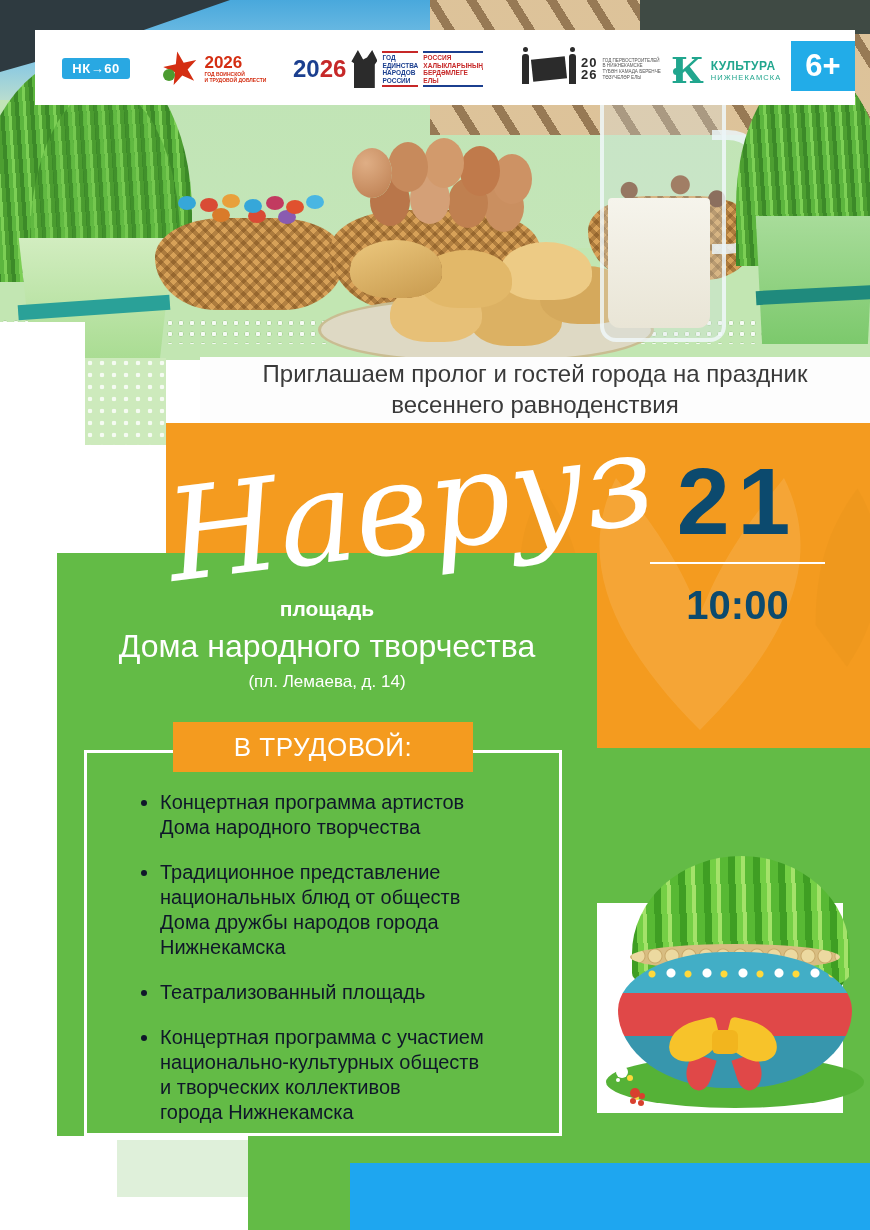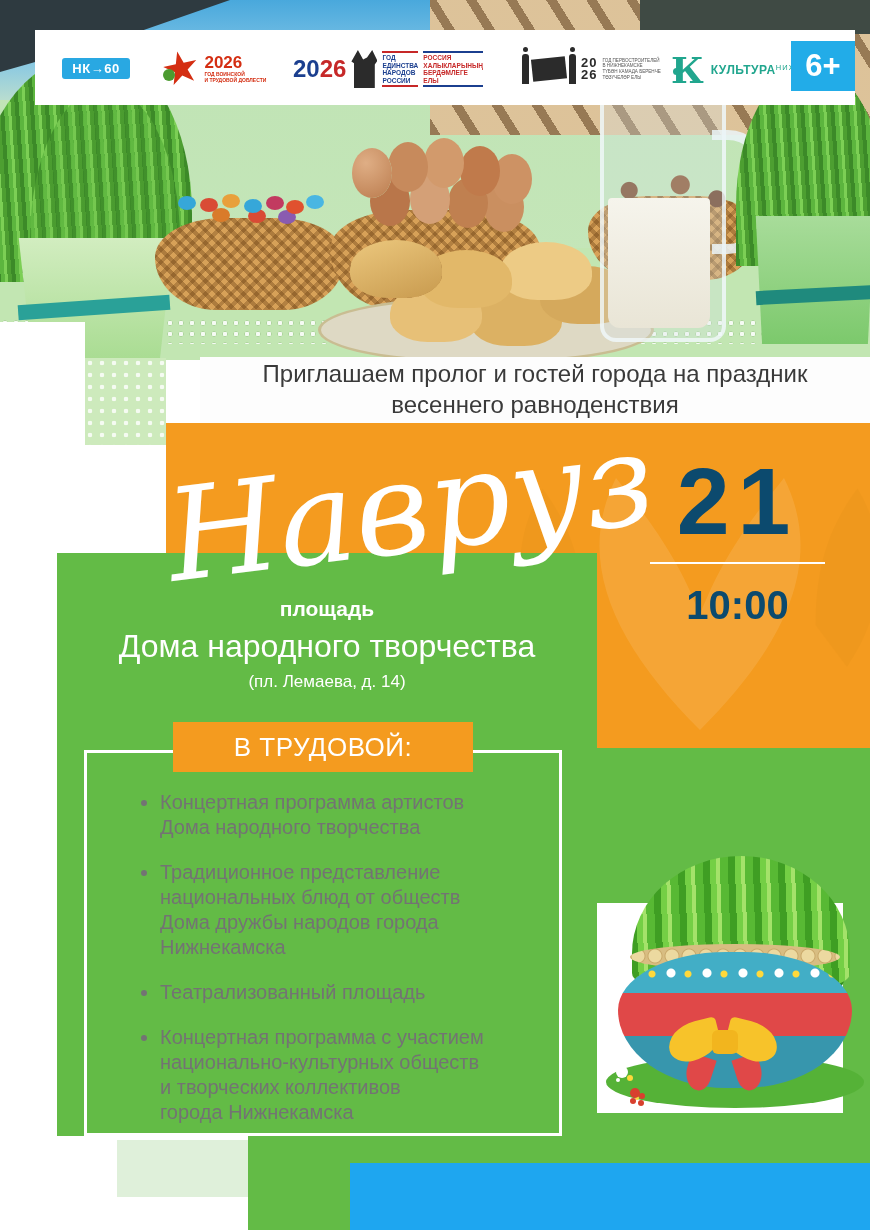--- a/index.html
+++ b/index.html
@@ -64,21 +64,21 @@
   .unity-t2{color:#c62828;font-size:6.5px;font-weight:700;line-height:7.5px;border-top:2px solid #1b3f8f;border-bottom:2px solid #1b3f8f;padding:1px 0;}
   .logo-build{left:487px;top:16px;width:140px;height:46px;display:flex;align-items:center;gap:5px;}
   .fig{width:7px;height:30px;background:#2b2b2b;border-radius:3px 3px 0 0;position:relative;}
   .fig::before{content:"";position:absolute;top:-7px;left:1px;width:5px;height:5px;border-radius:50%;background:#2b2b2b;}
   .panel{width:34px;height:22px;background:#2b2b2b;transform:rotate(-6deg);margin:0 -2px;}
   .build-year{font-size:13px;font-weight:700;line-height:12px;color:#2b2b2b;letter-spacing:1px;}
   .build-lines{font-size:4.6px;line-height:5.6px;color:#555;text-transform:uppercase;}
   .logo-culture{left:636px;top:20px;width:135px;height:40px;display:flex;align-items:center;gap:7px;}
   .k-mark{font-family:"DejaVu Serif",serif;font-size:36px;font-weight:700;color:#21a68e;line-height:36px;position:relative;}
   .k-mark::after{content:"";position:absolute;left:2px;top:16px;width:7px;height:7px;border-radius:50%;background:#21a68e;}
-  .culture-col{display:flex;flex-direction:row;}
+  .culture-col{display:flex;flex-direction:column;}
   .culture-t1{color:#21a68e;font-size:12px;font-weight:700;letter-spacing:.5px;}
   .culture-t2{color:#21a68e;font-size:7.5px;letter-spacing:1.1px;}
   .age-badge{left:756px;top:11px;width:64px;height:50px;background:#22ace8;color:#fff;font-size:31px;font-weight:700;
              display:flex;align-items:center;justify-content:center;}
 
   
   .invite{left:200px;top:357px;width:670px;height:66px;background:#fdfdfd;display:flex;align-items:center;justify-content:center;
           text-align:center;color:#3a3a3a;font-size:24px;line-height:1.28;font-weight:500;}
 
   
@@ -102,21 +102,21 @@
   .pale-square{left:117px;top:1140px;width:131px;height:57px;background:#dff0da;}
 
   .location{left:57px;top:592px;width:540px;text-align:center;color:#fff;}
   .loc-1{font-size:21px;line-height:34px;font-weight:700;}
   .loc-2{font-size:32px;line-height:40px;font-weight:500;}
   .loc-3{font-size:17px;line-height:32px;font-weight:400;}
 
   .program-frame{left:84px;top:750px;width:472px;height:380px;border:3px solid #ffffff;}
   .program-badge{left:173px;top:722px;width:300px;height:50px;background:#f49b1f;color:#fff;font-size:26px;font-weight:500;
                  display:flex;align-items:center;justify-content:center;letter-spacing:.5px;}
-  .program-list{left:142px;top:790px;width:432px;margin:0;padding:0 0 0 18px;color:#737373;}
+  .program-list{left:142px;top:790px;width:432px;margin:0;padding:0 0 0 18px;color:#0f172a;}
   .program-list li{font-size:20px;line-height:25px;margin-bottom:20px;font-weight:500;}
 
   
   .semeni-card{left:597px;top:903px;width:246px;height:210px;background:#ffffff;}
   .sem-grass2{left:648px;top:872px;width:196px;height:120px;border-radius:45% 45% 10% 10%/80% 80% 10% 10%;
               background:repeating-linear-gradient(94deg,#2f8c1c 0 6px,#57b934 6px 11px,#7ed957 11px 16px,#46a829 16px 22px);}
   .sem-grass{left:632px;top:856px;width:218px;height:130px;border-radius:50% 50% 12% 12%/75% 75% 10% 10%;
              background:repeating-linear-gradient(88deg,#3f9e23 0 7px,#74cf45 7px 13px,#a4e26a 13px 17px,#58b934 17px 25px);}
   .sem-base{left:606px;top:1056px;width:258px;height:52px;border-radius:50%;background:#55b237;}
   .sem-flower-w{left:616px;top:1066px;width:12px;height:12px;border-radius:50%;background:#fff;box-shadow:8px 6px 0 -3px #ffd93b,-4px 8px 0 -4px #fff;}

